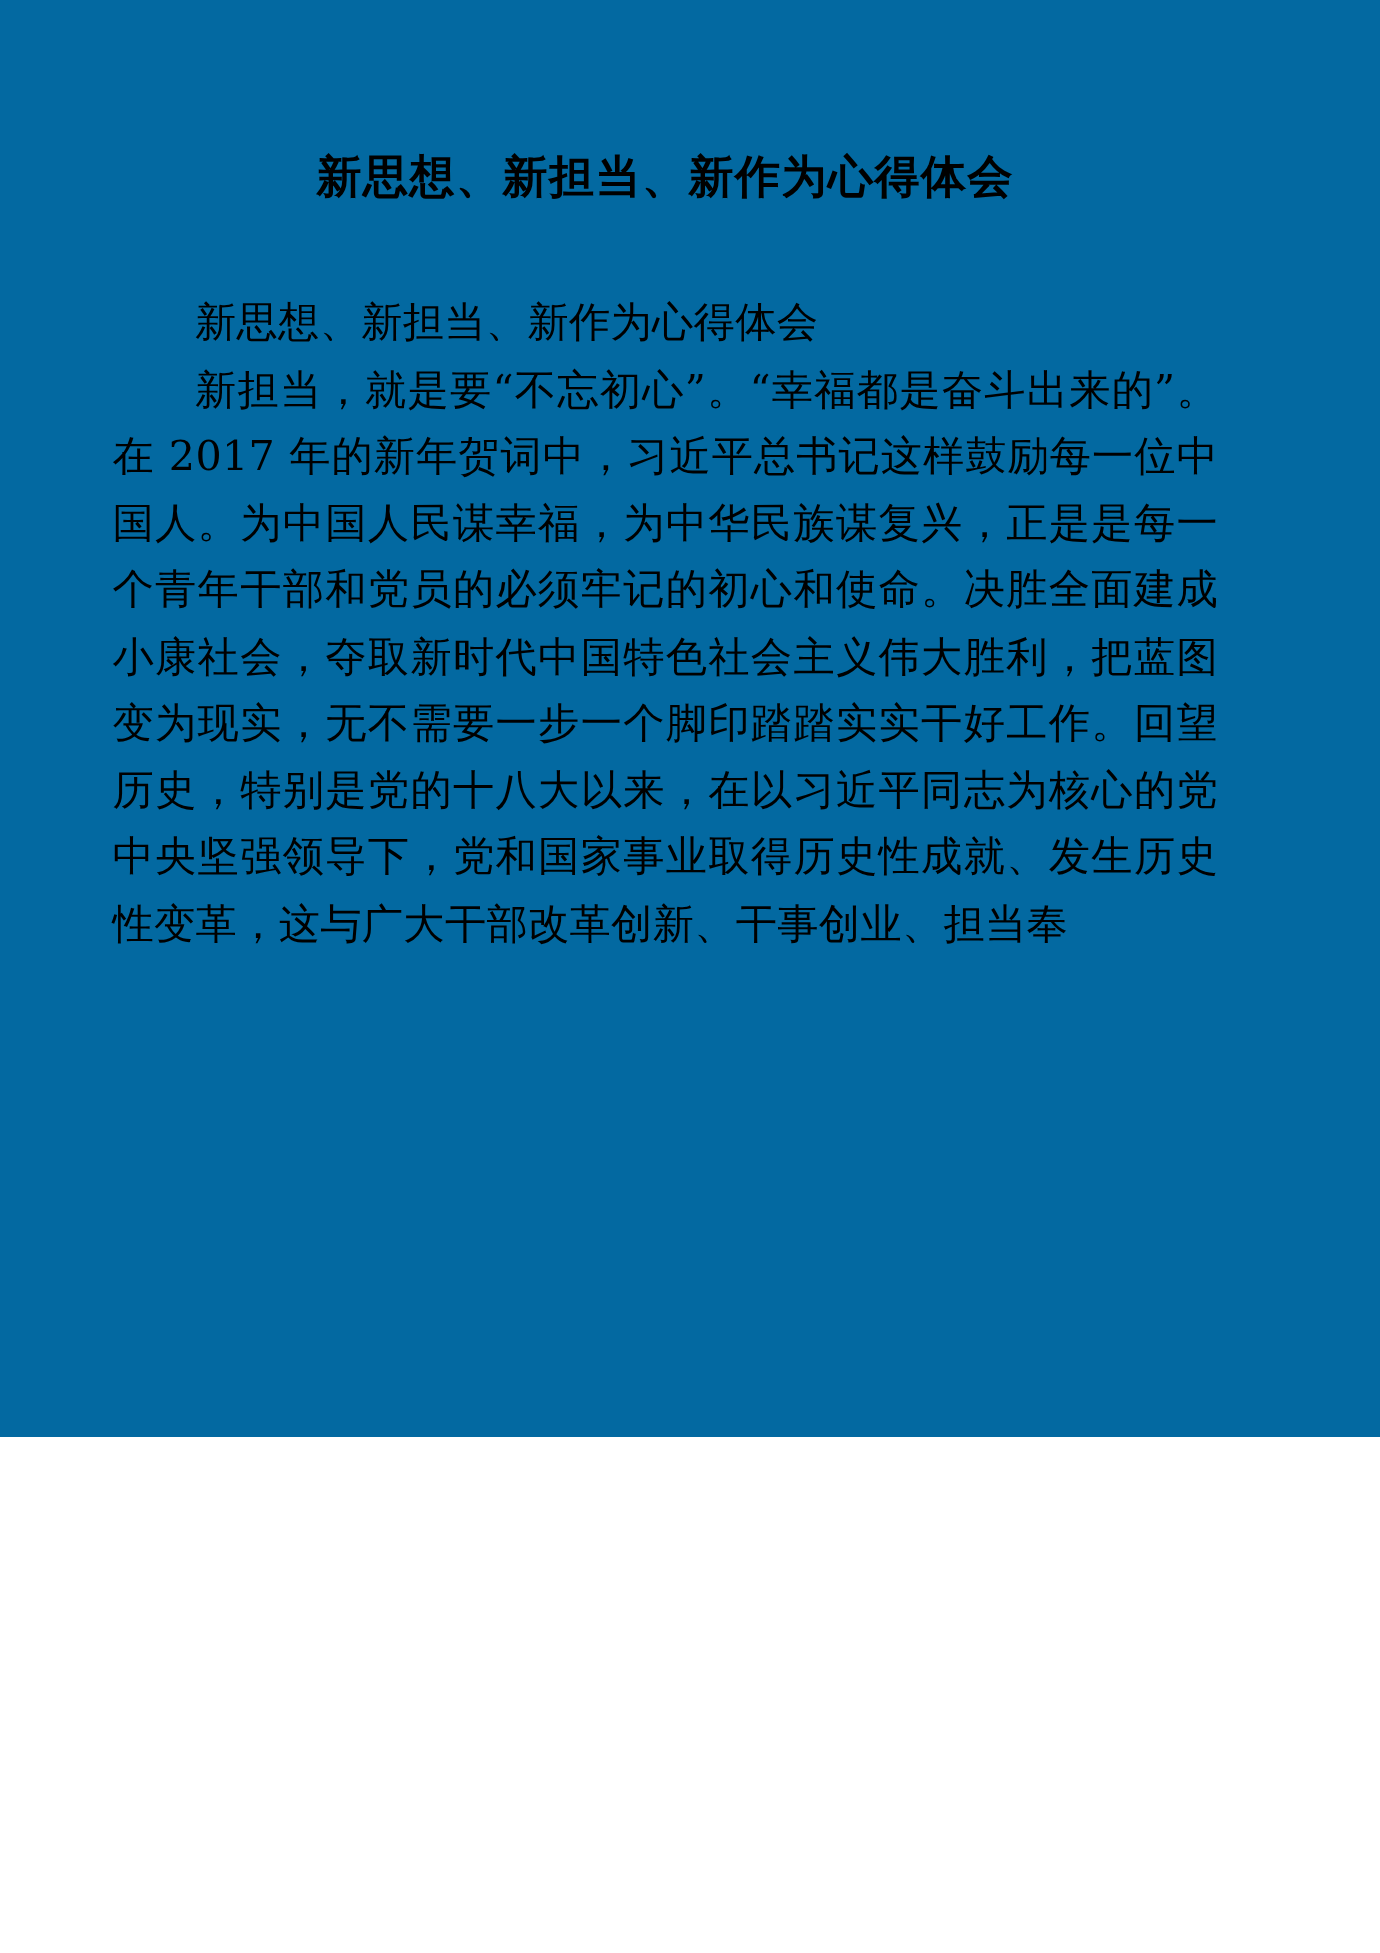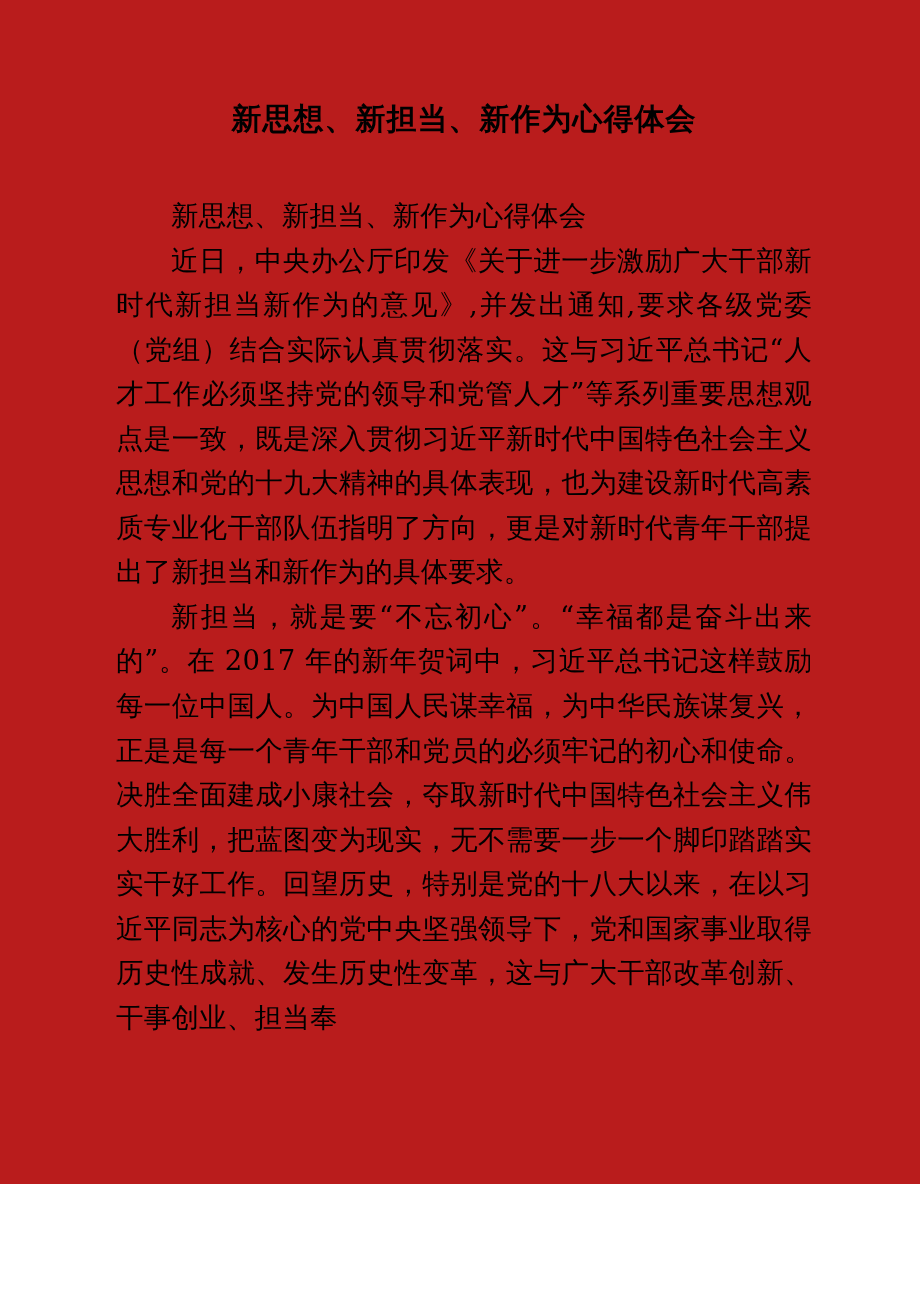--- a/index.html
+++ b/index.html
@@ -10,23 +10,23 @@
   body {
     width: 920px;
     height: 1302px;
     overflow: hidden;
     font-family: "DejaVu Serif", "Liberation Serif", serif;
     color: #000000;
   }
   .page {
     box-sizing: border-box;
     width: 920px;
-    height: 1184px;
-    padding: 96px 108px 40px 116px;
-    background: #b91c1c;
+    height: 958px;
+    padding: 96px 108px 40px 75px;
+    background: #0369a1;
   }
   .doc-title {
     text-align: center;
     font-size: 30px;
     font-weight: bold;
     line-height: 1.5;
     letter-spacing: 1px;
     margin: 0 0 52px 0;
     font-family: "DejaVu Sans", "Liberation Sans", sans-serif;
   }
@@ -44,17 +44,16 @@
 </style>
 </head>
 <body>
 
 <div class="page">
 
   <h1 class="doc-title">新思想、新担当、新作为心得体会</h1>
 
   <div class="body-text">
     <p>新思想、新担当、新作为心得体会</p>
-    <p>近日，中央办公厅印发《关于进一步激励广大干部新时代新担当新作为的意见》,并发出通知,要求各级党委（党组）结合实际认真贯彻落实。这与习近平总书记“人才工作必须坚持党的领导和党管人才”等系列重要思想观点是一致，既是深入贯彻习近平新时代中国特色社会主义思想和党的十九大精神的具体表现，也为建设新时代高素质专业化干部队伍指明了方向，更是对新时代青年干部提出了新担当和新作为的具体要求。</p>
     <p>新担当，就是要“不忘初心”。“幸福都是奋斗出来的”。在 2017 年的新年贺词中，习近平总书记这样鼓励每一位中国人。为中国人民谋幸福，为中华民族谋复兴，正是是每一个青年干部和党员的必须牢记的初心和使命。决胜全面建成小康社会，夺取新时代中国特色社会主义伟大胜利，把蓝图变为现实，无不需要一步一个脚印踏踏实实干好工作。回望历史，特别是党的十八大以来，在以习近平同志为核心的党中央坚强领导下，党和国家事业取得历史性成就、发生历史性变革，这与广大干部改革创新、干事创业、担当奉</p>
   </div>
 
 </div>
 
 </body></html>

